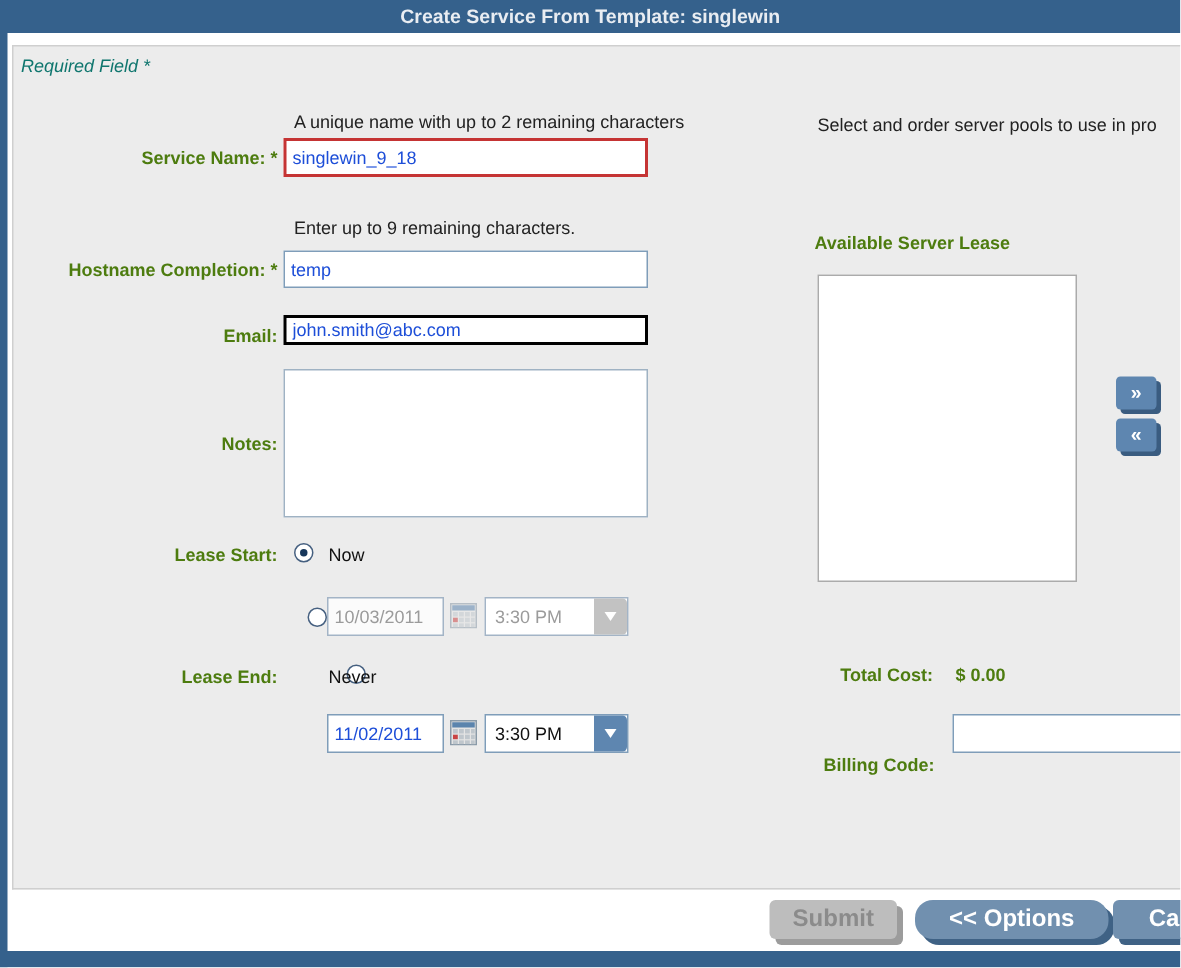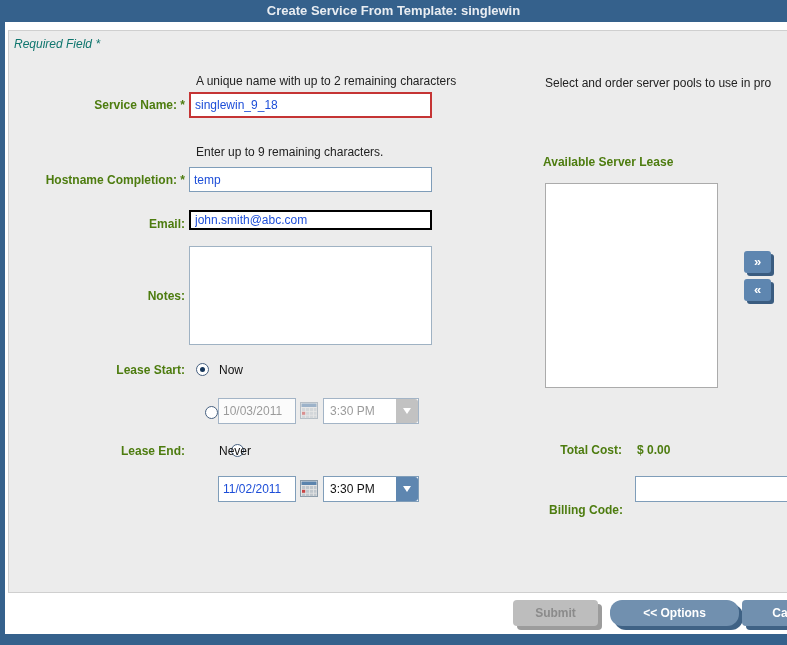--- a/index.html
+++ b/index.html
@@ -46,21 +46,21 @@
   .tri-down{ width:0; height:0; border-left:4px solid transparent; border-right:4px solid transparent;
     border-top:6px solid #fff; }
 
   .listbox{ background:#fff; border:1px solid #ABABAB; }
 
   .shuttle-btn{ width:27px; height:22px; background:#5E86B0; border:none; border-radius:3px;
     color:#fff; font-size:13px; font-weight:bold; line-height:20px; text-align:center;
     box-shadow:3px 3px 0 #3A5C80; cursor:pointer; font-family:"Liberation Sans", sans-serif; }
 
   .btn{ height:26px; border:none; border-radius:4px; font-family:"Liberation Sans", sans-serif;
-    font-size:12px; font-weight:bold; cursor:pointer; }
+    font-size:16px; font-weight:bold; cursor:pointer; }
   .btn-blue{ background:#7190AF; color:#fff; box-shadow:4px 4px 0 #3F6285; }
   .btn-disabled{ background:#BDBDBD; color:#8B8B8B; box-shadow:4px 4px 0 #9C9C9C; cursor:default; }
 
   .cal-icon{ display:inline-block; }
 </style>
 </head>
 <body>
 
 <div class="window">
 

